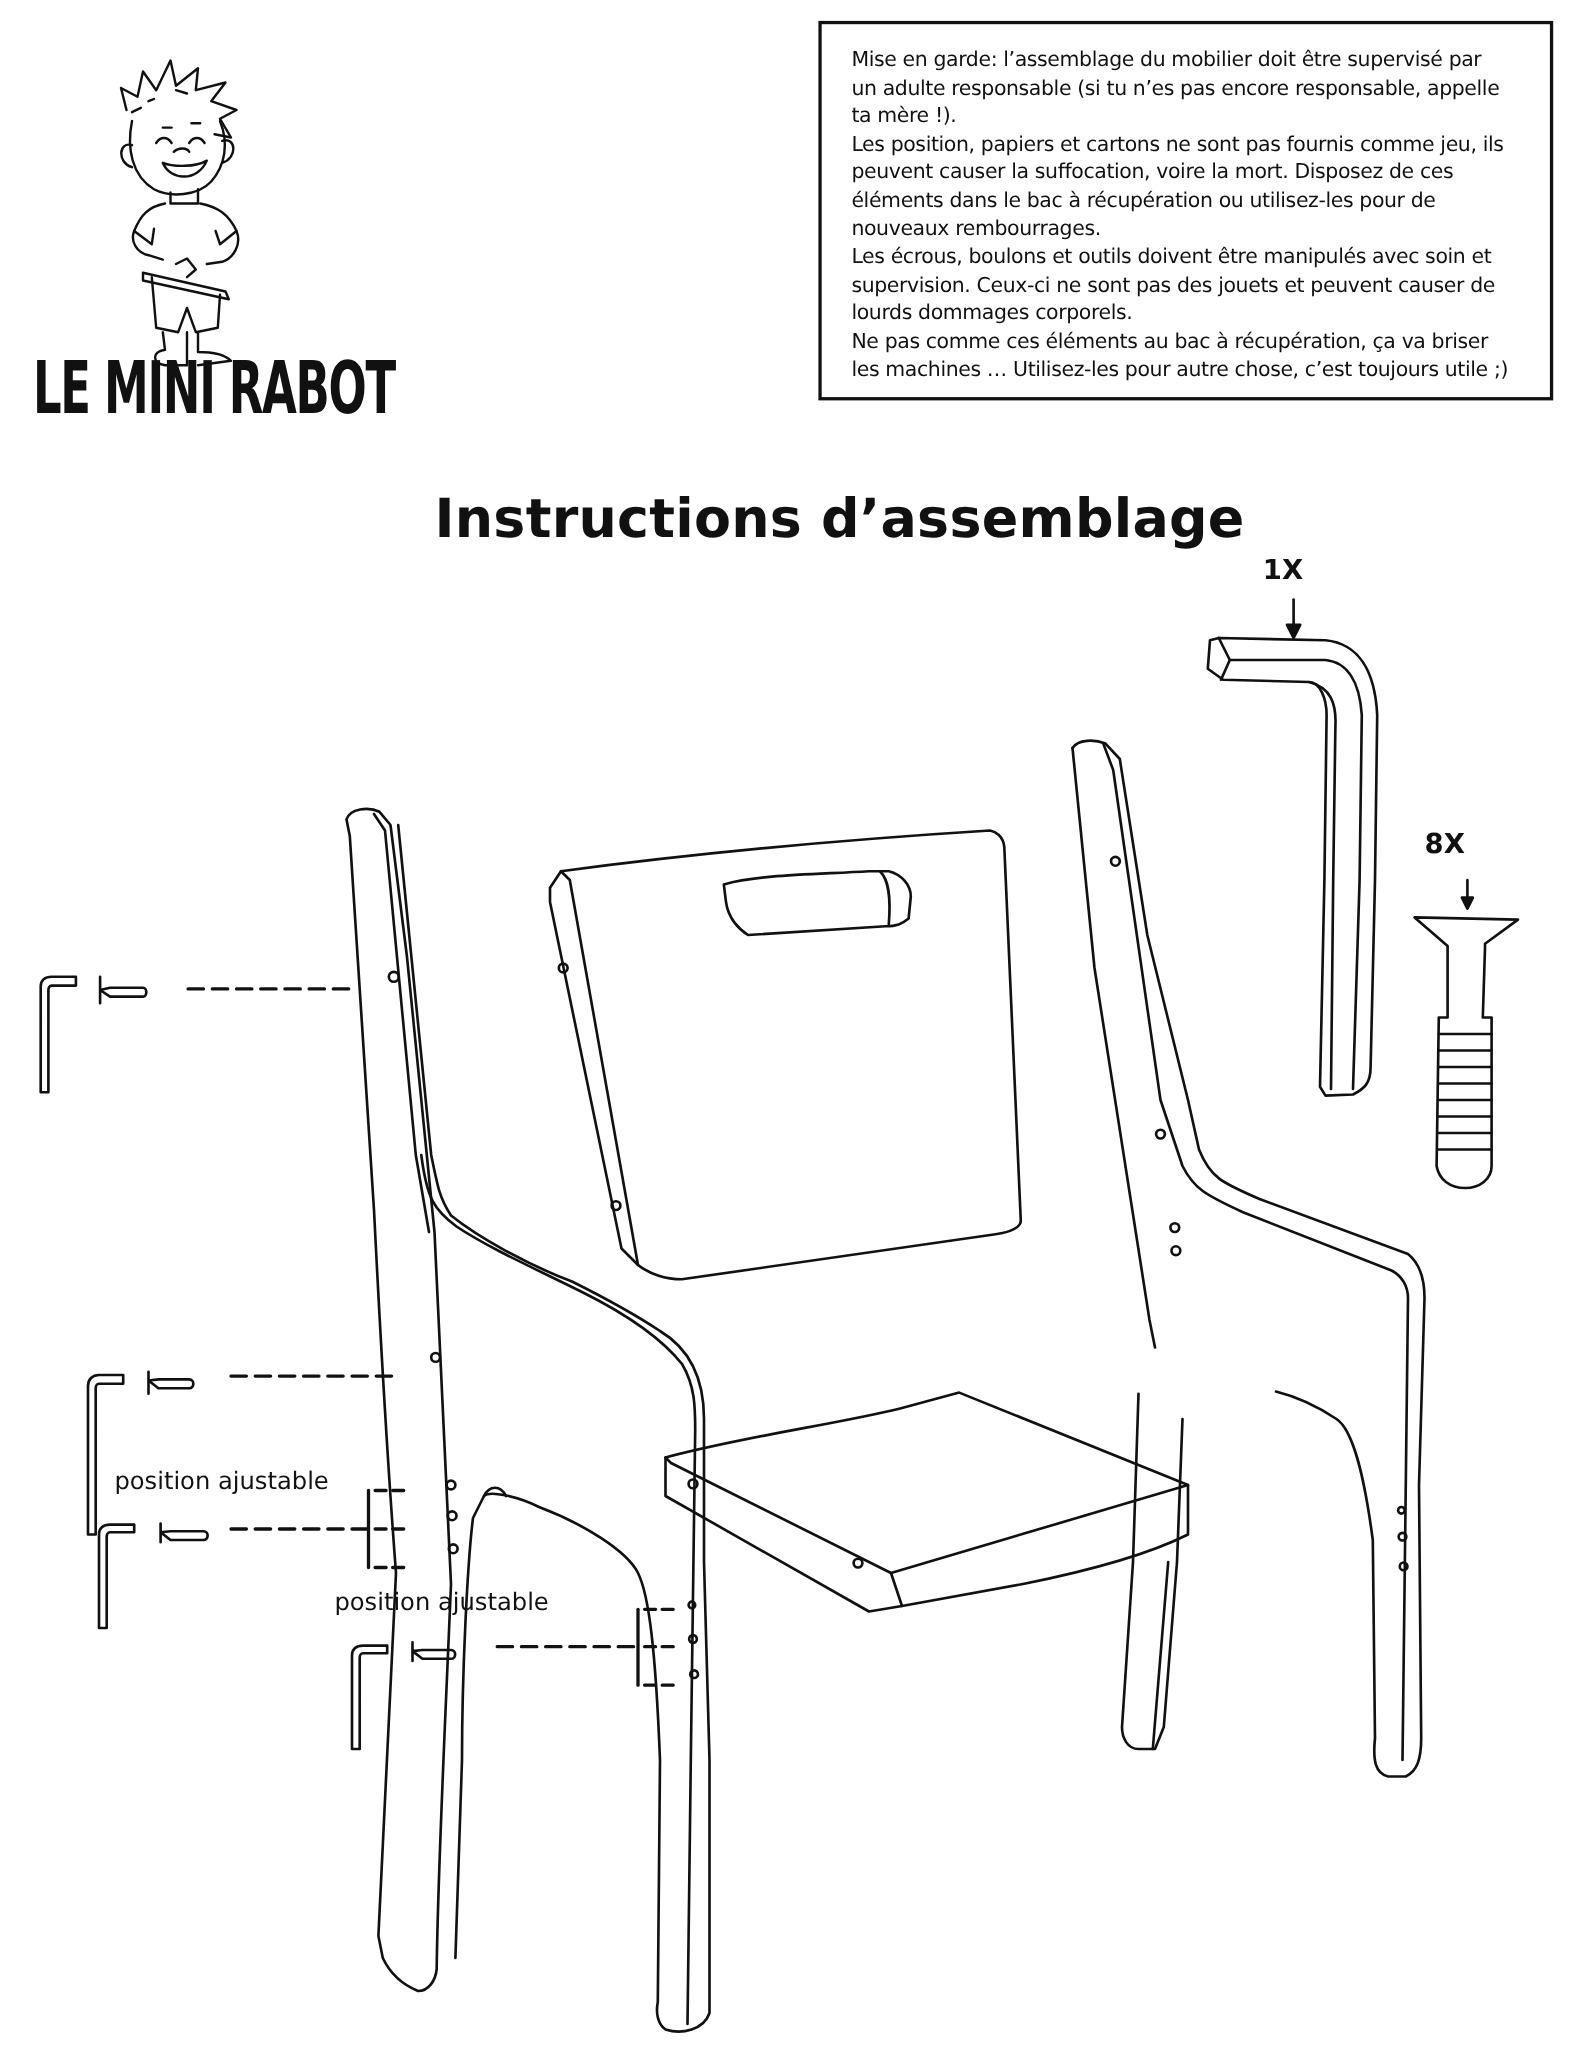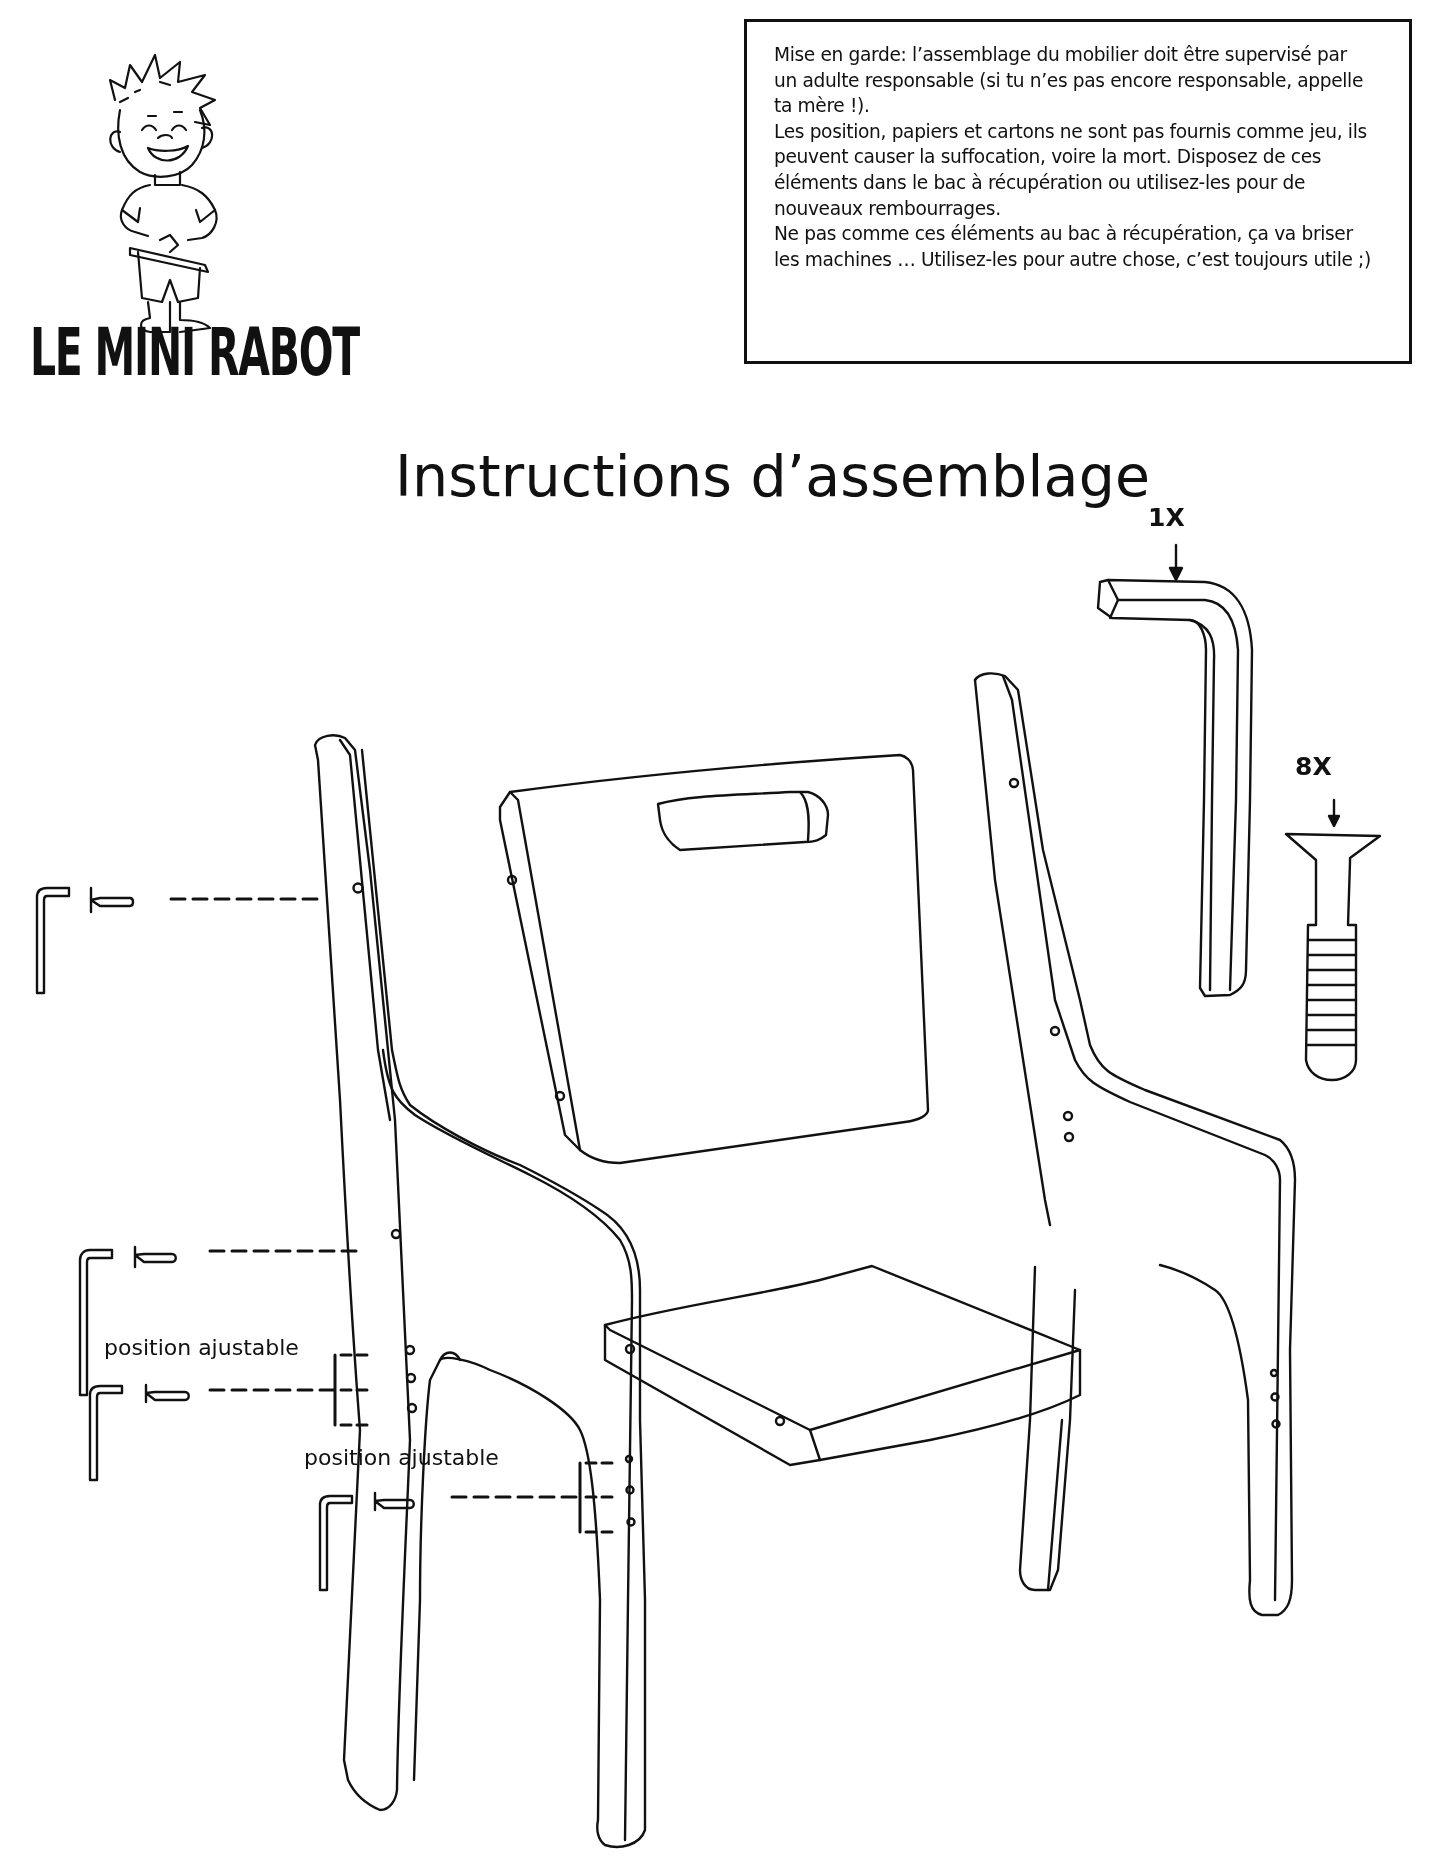--- a/index.html
+++ b/index.html
@@ -2,21 +2,21 @@
 <html><head>
 <meta charset="utf-8">
 <style>
   html, body { margin: 0; padding: 0; background: #ffffff; }
   body { width: 1445px; height: 1870px; position: relative; overflow: hidden; font-family: "DejaVu Sans", sans-serif; color: #111; }
   .abs { position: absolute; }
   #logo { left: 20px; top: 40px; width: 280px; height: 370px; }
   #logo-text { left: 30px; top: 320px; font-family: "DejaVu Sans", sans-serif; font-weight: bold; font-size: 66px; letter-spacing: -2px; line-height: 1; transform: scaleX(0.62); transform-origin: left top; white-space: nowrap; }
   #warning-box { left: 744px; top: 19px; width: 668px; height: 345px; border: 3px solid #111; box-sizing: border-box; padding: 20px 36px 0 27px; }
   #warning-box p { margin: 0; font-size: 18.6px; line-height: 25.6px; font-family: "DejaVu Sans", sans-serif; letter-spacing: -0.35px; }
-  #title { left: 395px; top: 443px; font-size: 57px; font-weight: normal; letter-spacing: 0.2px; font-family: "DejaVu Sans", sans-serif; }
+  #title { left: 395px; top: 443px; font-size: 49px; font-weight: bold; letter-spacing: 0.2px; font-family: "DejaVu Sans", sans-serif; }
   .qty { font-size: 25px; font-family: "DejaVu Sans", sans-serif; font-weight: bold; }
   #qty-key { left: 1148px; top: 503px; }
   #qty-screw { left: 1295px; top: 752px; text-align: center; }
   .adj-label { font-size: 22px; font-family: "DejaVu Sans", sans-serif; }
   #adj1 { left: 104px; top: 1335px; }
   #adj2 { left: 304px; top: 1445px; }
   svg.drawing { position: absolute; left: 0; top: 0; }
 </style>
 </head>
 <body>
@@ -54,20 +54,21 @@
 
     <path d="M128 262 L130 278 C118 280 118 290 130 292 L150 292 L150 262"></path>
     <path d="M160 262 L160 280 C165 280 182 280 190 288 L160 292"></path>
   </svg>
 </div>
 <div id="logo-text" class="abs">LE MINI RABOT</div>
 
 <div id="warning-box" class="abs">
   <p>Mise en garde:  l’assemblage du mobilier doit être supervisé par un adulte responsable (si tu n’es pas encore responsable, appelle ta mère !).</p>
   <p>Les position, papiers et cartons ne sont pas fournis comme jeu, ils peuvent causer la suffocation, voire la mort. Disposez de ces éléments dans le bac à récupération ou utilisez-les pour de nouveaux rembourrages.</p>
+  <p>Les écrous, boulons et outils doivent être manipulés avec soin et supervision. Ceux-ci ne sont pas des jouets et peuvent causer de lourds dommages corporels.</p>
   <p>Ne pas comme ces éléments au bac à récupération, ça va briser les machines … Utilisez-les pour autre chose, c’est toujours utile ;)</p>
 </div>
 
 <div id="title" class="abs">Instructions d’assemblage</div>
 
 <div id="qty-key" class="abs qty">1X</div>
 <div id="qty-screw" class="abs qty">8X</div>
 
 <div id="adj1" class="abs adj-label">position ajustable</div>
 <div id="adj2" class="abs adj-label">position ajustable</div>

